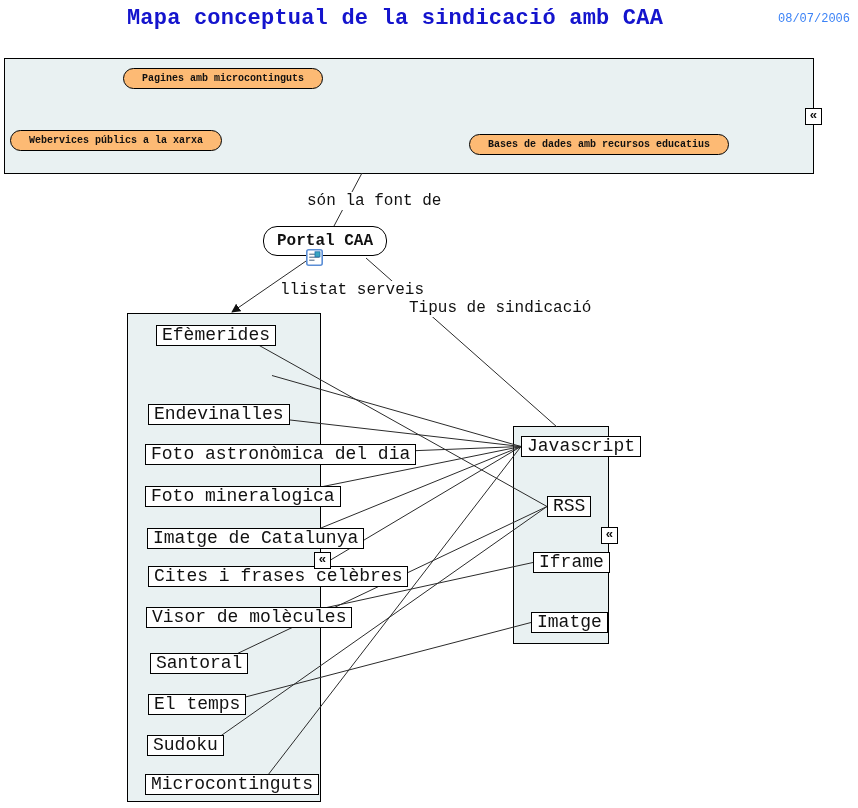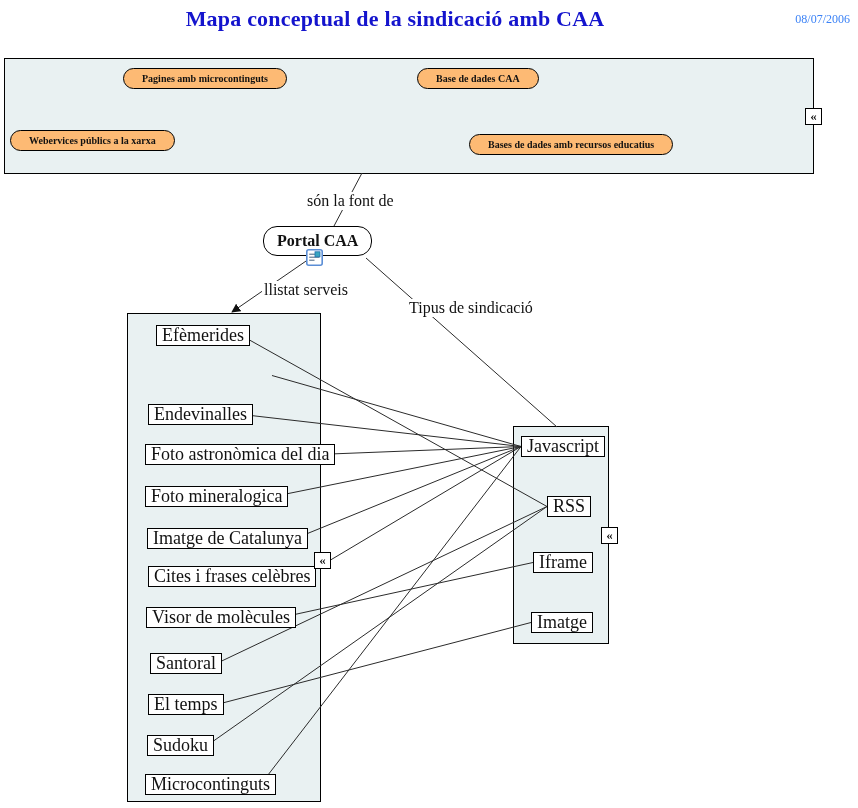--- a/index.html
+++ b/index.html
@@ -1,17 +1,17 @@
 <!DOCTYPE html>
 <html><head>
 <meta charset="utf-8">
 <style>
   html,body{margin:0;padding:0;background:#fff;}
   .stage{position:relative;width:858px;height:808px;background:#fff;
-         font-family:Liberation Serif, serif;color:#111;overflow:hidden;border-radius:31px;}
+         font-family:Liberation Mono, monospace;color:#111;overflow:hidden;border-radius:31px;}
   .title{position:absolute;left:60px;top:6px;width:670px;text-align:center;
          font-size:22px;font-weight:bold;color:#1414cd;letter-spacing:0.2px;}
   .date{position:absolute;right:8px;top:12px;font-size:12px;color:#3b82f6;}
   .panel{position:absolute;background:#e9f1f2;border:1.5px solid #000;z-index:1;}
   .sources-panel{left:4px;top:58px;width:808px;height:114px;}
   .services-panel{left:127px;top:313px;width:192px;height:487px;border-width:1.2px;}
   .types-panel{left:513px;top:426px;width:94px;height:216px;border-width:1.2px;}
   svg.edges{position:absolute;left:0;top:0;z-index:2;}
   .edge{stroke:#2b2b2b;stroke-width:1;fill:none;}
   .rnode{position:absolute;z-index:3;background:#fdba74;border:1.5px solid #000;border-radius:11px;
@@ -54,39 +54,38 @@
       <line x1="295.1875" y1="538.5" x2="521" y2="446.5" class="edge"></line>
       <line x1="302.84375" y1="576.5" x2="521" y2="446.5" class="edge"></line>
       <line x1="280.8125" y1="617.5" x2="533" y2="562.5" class="edge"></line>
       <line x1="216.4375" y1="663.5" x2="547" y2="506.5" class="edge"></line>
       <line x1="216.75" y1="704.5" x2="531" y2="622.5" class="edge"></line>
       <line x1="207.078125" y1="745.5" x2="547" y2="506.5" class="edge"></line>
       <line x1="260.640625" y1="784.5" x2="521" y2="446.5" class="edge"></line>
     </svg>
 
   <div class="rnode" style="left:123px;top:68px">Pagines amb microcontinguts</div>
-  <div class="rnode" style="left:417px;top:68px">Base de dades CAA</div>
   <div class="rnode" style="left:10px;top:130px">Webervices públics a la xarxa</div>
   <div class="rnode" style="left:469px;top:134px">Bases de dades amb recursos educatius</div>
 
   <div class="collapse" style="left:805px;top:108px">«</div>
   <div class="collapse" style="left:314px;top:552px">«</div>
   <div class="collapse" style="left:601px;top:527px">«</div>
 
   <div class="portal">Portal CAA</div>
   <svg class="doc-icon" viewBox="0 0 17 17">
     <rect x="0.8" y="0.8" width="15.4" height="15.4" rx="2" fill="#ffffff" stroke="#5b8ed6" stroke-width="1.6"></rect>
     <line x1="3.2" y1="5.2" x2="13.5" y2="5.2" stroke="#44617e" stroke-width="1"></line>
     <line x1="3.2" y1="8.2" x2="13.5" y2="8.2" stroke="#44617e" stroke-width="1"></line>
     <line x1="3.2" y1="11.2" x2="8.5" y2="11.2" stroke="#44617e" stroke-width="1"></line>
     <rect x="9" y="2.8" width="5" height="5" fill="#39a7c0" stroke="#1b6fae" stroke-width="0.8"></rect>
   </svg>
 
   <div class="edge-label" style="left:305px;top:192px">són la font de</div>
-  <div class="edge-label" style="left:262px;top:281px">llistat serveis</div>
+  <div class="edge-label" style="left:278px;top:281px">llistat serveis</div>
   <div class="edge-label" style="left:407px;top:299px">Tipus de sindicació</div>
 
   <div class="node" style="left:156px;top:325px">Efèmerides</div>
   <div class="node" style="left:148px;top:404px">Endevinalles</div>
   <div class="node" style="left:145px;top:444px">Foto astronòmica del dia</div>
   <div class="node" style="left:145px;top:486px">Foto mineralogica</div>
   <div class="node" style="left:147px;top:528px">Imatge de Catalunya</div>
   <div class="node" style="left:148px;top:566px">Cites i frases celèbres</div>
   <div class="node" style="left:146px;top:607px">Visor de molècules</div>
   <div class="node" style="left:150px;top:653px">Santoral</div>

